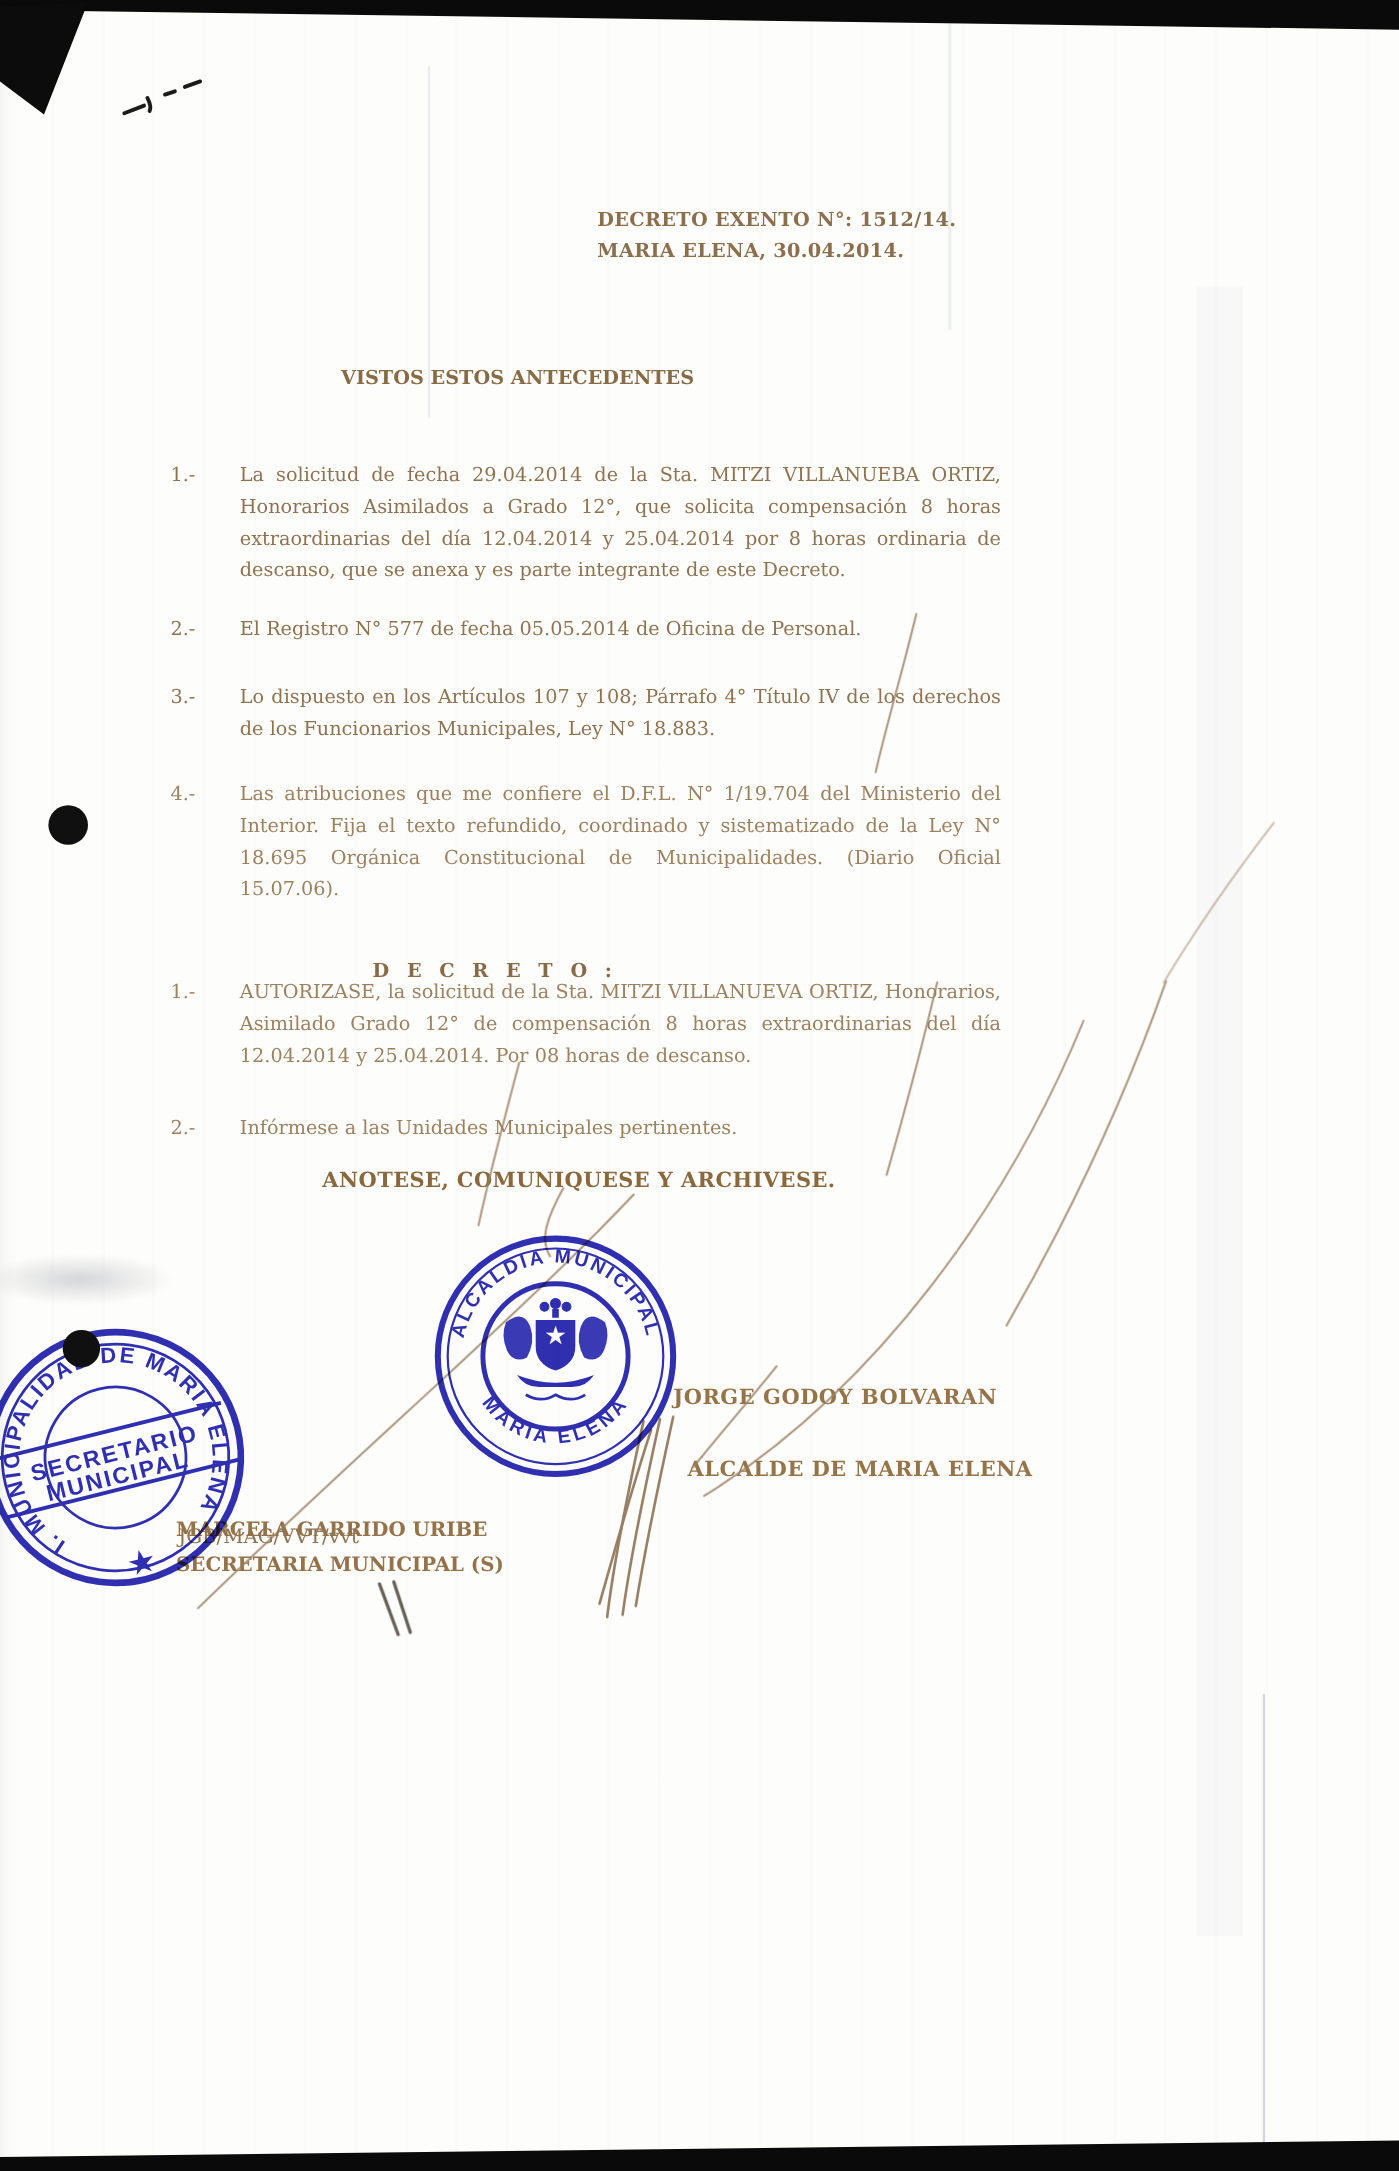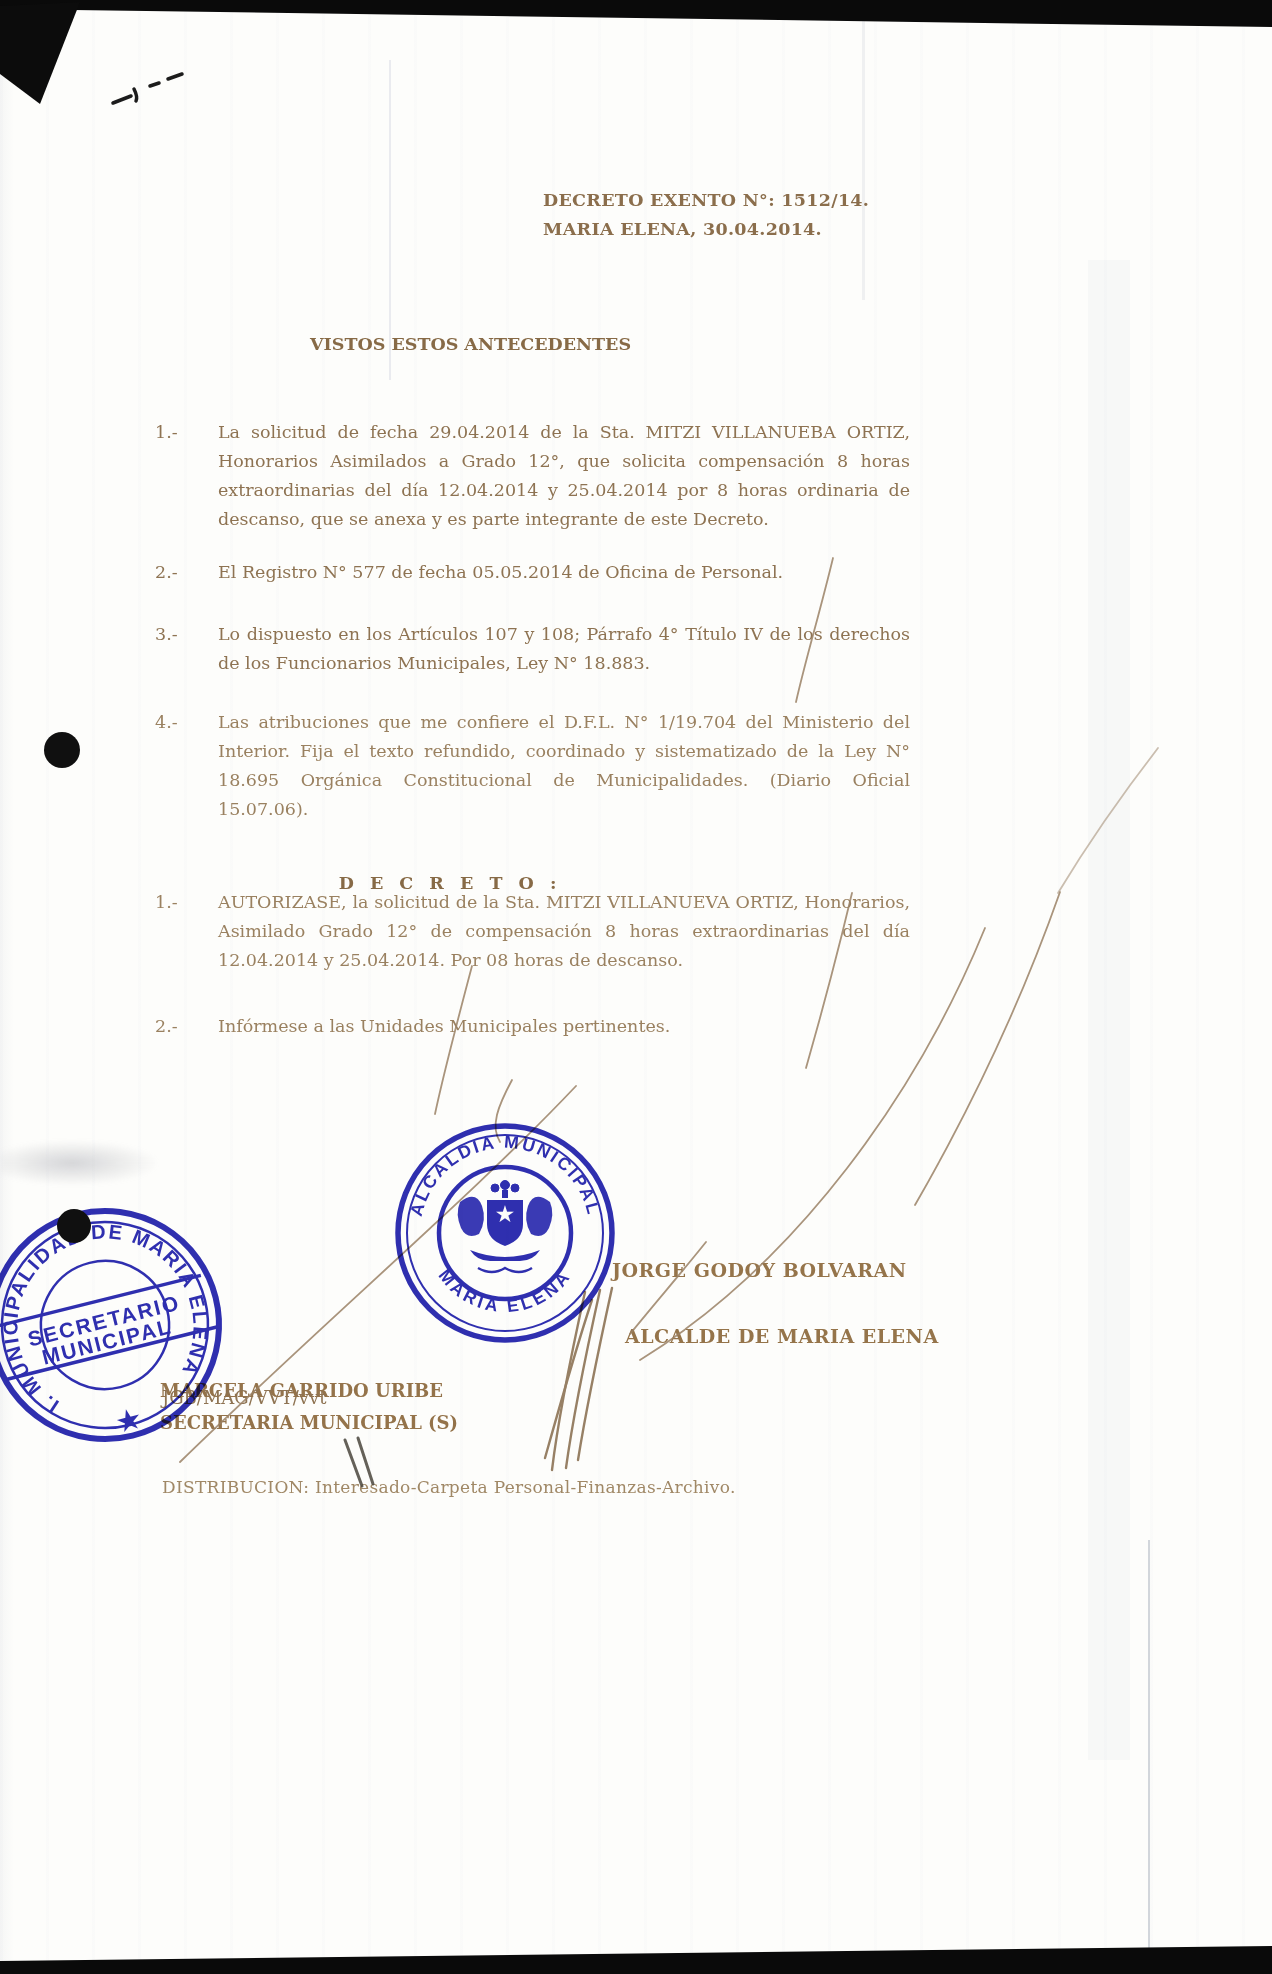--- a/index.html
+++ b/index.html
@@ -83,28 +83,28 @@
 
   <div class="typed item faded" style="top:888px;">
     <span class="num">1.-</span>
     <div class="txt">AUTORIZASE, la solicitud de la Sta. MITZI VILLANUEVA ORTIZ, Honorarios, Asimilado Grado 12° de compensación 8 horas extraordinarias del día 12.04.2014 y 25.04.2014. Por 08 horas de descanso.</div>
   </div>
   <div class="typed item faded" style="top:1012px;">
     <span class="num">2.-</span>
     <div class="txt">Infórmese a las Unidades Municipales pertinentes.</div>
   </div>
 
+  <div class="typed closing">ANOTESE, COMUNIQUESE Y ARCHIVESE.</div>
 
   <div class="typed mayor-name">JORGE GODOY BOLVARAN</div>
   <div class="typed mayor-title">ALCALDE  DE MARIA ELENA</div>
 
   <div class="typed sec-name">MARCELA GARRIDO URIBE</div>
   <div class="typed sec-title">SECRETARIA MUNICIPAL (S)</div>
   <div class="typed sec-initials">JGB/MAG/VVT/vvt</div>
-  <div class="typed sec-dist">DISTRIBUCION: Interesado-Carpeta Personal-Finanzas-Archivo.</div>
 
   <svg width="1272" height="1974" viewBox="0 0 1272 1974">
     <g fill="none" stroke="#9a8165" stroke-width="1.8" stroke-linecap="round" opacity=".85">
       <path d="M 833 558 C 820 612, 806 658, 796 702"></path>
       <path d="M 852 893 C 838 952, 822 1012, 806 1068"></path>
       <path d="M 1058 893 C 1090 840, 1124 792, 1158 748" opacity=".6"></path>
       <path d="M 1060 892 C 1022 1000, 972 1106, 915 1205"></path>
       <path d="M 985 928 C 918 1092, 798 1262, 640 1360"></path>
       <path d="M 472 966 C 455 1030, 443 1076, 435 1114"></path>
       <path d="M 180 1462 C 330 1316, 472 1196, 576 1086"></path>

